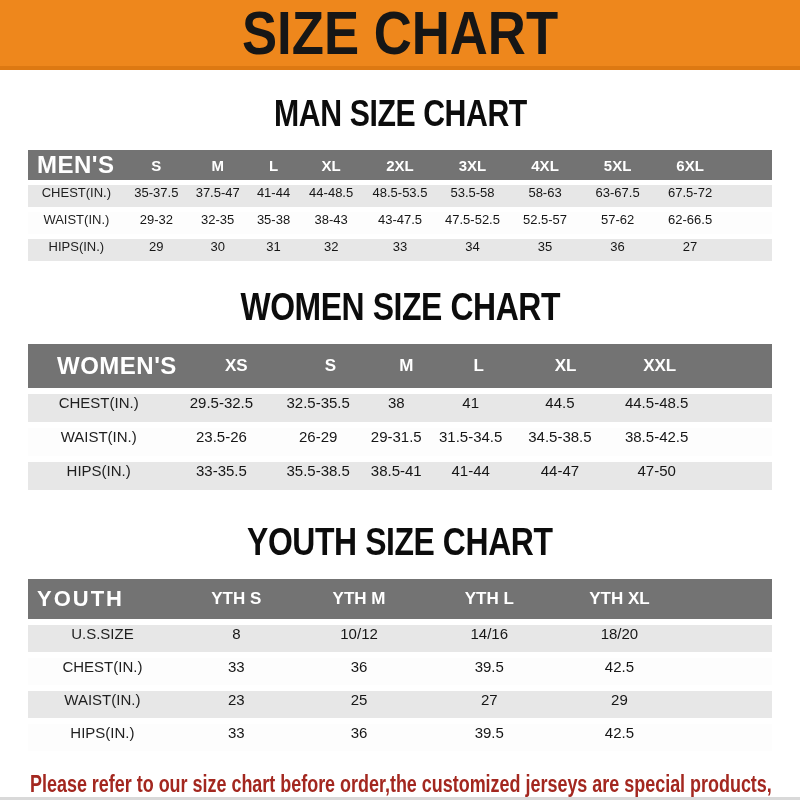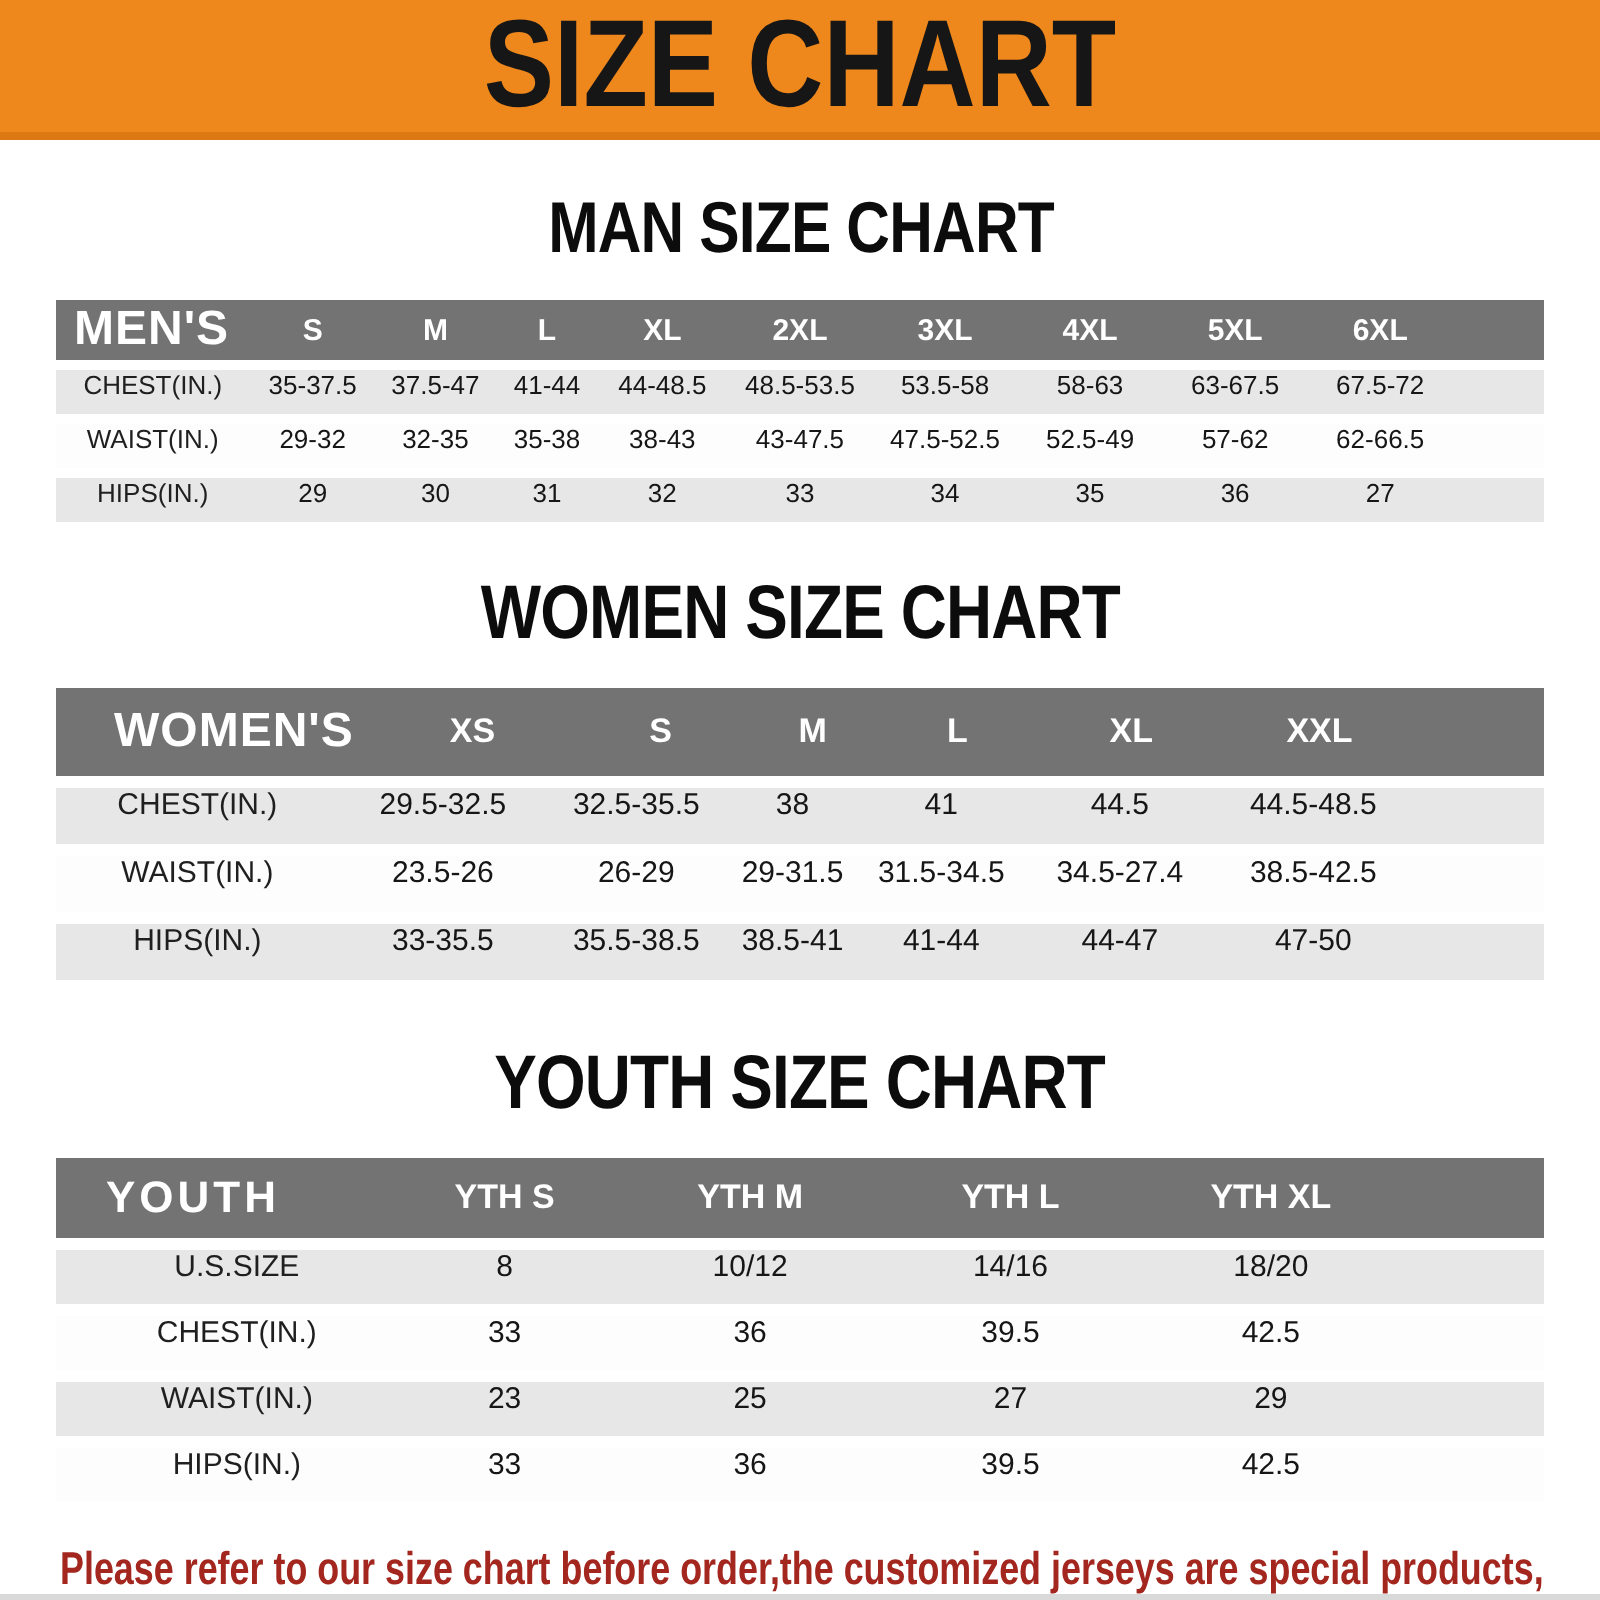--- a/index.html
+++ b/index.html
@@ -48,21 +48,21 @@
   .womens .sz{font-size:17px;}
   .womens .trow{height:28px;font-size:15px;margin-top:6px;}
   .womens .c0{width:19%;} .womens .c1{width:14%;} .womens .c2{width:12%;}
   .womens .c3{width:9%;}  .womens .c4{width:11%;} .womens .c5{width:13%;}
   .womens .c6{width:13%;}
   
   .youth .bar{height:40px;}
   .youth .corner{font-size:22px;letter-spacing:2px;}
   .youth .sz{font-size:17px;}
   .youth .trow{height:27px;font-size:15px;margin-top:6px;}
-  .youth .c0{width:20%;margin-left:16px;} .youth .c1{width:16%;} .youth .c2{width:17%;}
+  .youth .c0{width:20%;} .youth .c1{width:16%;} .youth .c2{width:17%;}
   .youth .c3{width:18%;} .youth .c4{width:17%;}
   
   .footer{margin:18px 0 0 30px;color:#a3271f;font-weight:bold;font-size:23px;line-height:1.32;}
   .fline{display:block;}
   .ft{display:inline-block;transform:scaleX(0.78);transform-origin:0 50%;white-space:nowrap;}
   .bottom-strip{position:absolute;left:0;right:0;bottom:0;height:3px;background:#d9d9d9;}
 </style>
 </head>
 <body>
 
@@ -103,21 +103,21 @@
         <div class="cell c9 val">67.5-72</div>
       </div>
       <div class="trow">
         <div class="cell c0 rowlabel">WAIST(IN.)</div>
         <div class="cell c1 val">29-32</div>
         <div class="cell c2 val">32-35</div>
         <div class="cell c3 val">35-38</div>
         <div class="cell c4 val">38-43</div>
         <div class="cell c5 val">43-47.5</div>
         <div class="cell c6 val">47.5-52.5</div>
-        <div class="cell c7 val">52.5-49</div>
+        <div class="cell c7 val">52.5-57</div>
         <div class="cell c8 val">57-62</div>
         <div class="cell c9 val">62-66.5</div>
       </div>
       <div class="trow">
         <div class="cell c0 rowlabel">HIPS(IN.)</div>
         <div class="cell c1 val">29</div>
         <div class="cell c2 val">30</div>
         <div class="cell c3 val">31</div>
         <div class="cell c4 val">32</div>
         <div class="cell c5 val">33</div>
@@ -152,21 +152,21 @@
         <div class="cell c4 val">41</div>
         <div class="cell c5 val">44.5</div>
         <div class="cell c6 val">44.5-48.5</div>
       </div>
       <div class="trow">
         <div class="cell c0 rowlabel">WAIST(IN.)</div>
         <div class="cell c1 val">23.5-26</div>
         <div class="cell c2 val">26-29</div>
         <div class="cell c3 val">29-31.5</div>
         <div class="cell c4 val">31.5-34.5</div>
-        <div class="cell c5 val">34.5-27.4</div>
+        <div class="cell c5 val">34.5-38.5</div>
         <div class="cell c6 val">38.5-42.5</div>
       </div>
       <div class="trow">
         <div class="cell c0 rowlabel">HIPS(IN.)</div>
         <div class="cell c1 val">33-35.5</div>
         <div class="cell c2 val">35.5-38.5</div>
         <div class="cell c3 val">38.5-41</div>
         <div class="cell c4 val">41-44</div>
         <div class="cell c5 val">44-47</div>
         <div class="cell c6 val">47-50</div>

